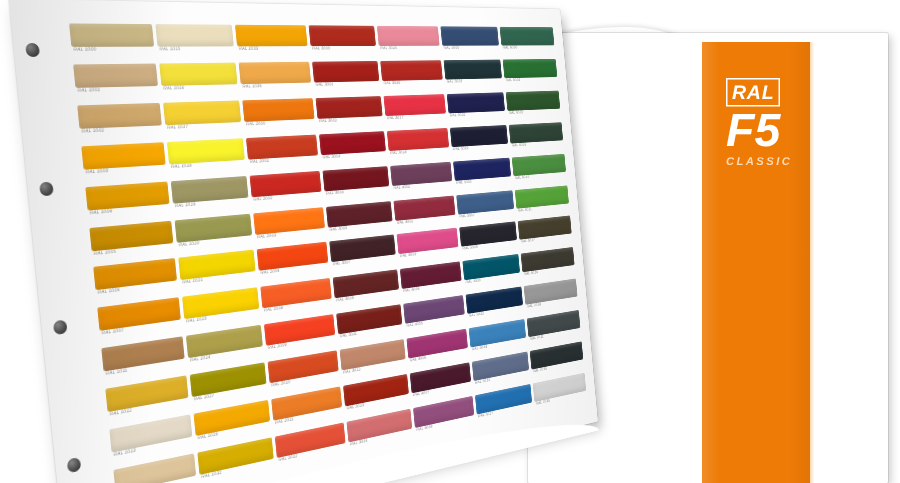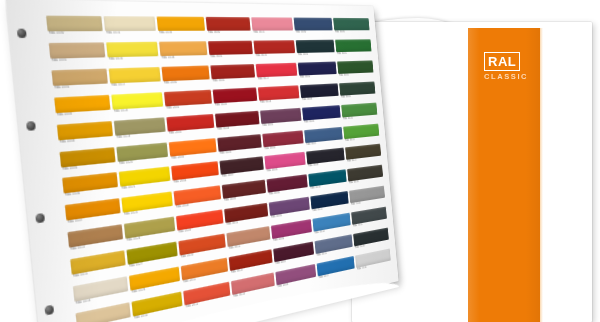--- a/index.html
+++ b/index.html
@@ -2,21 +2,21 @@
 <html><head>
 <meta charset="utf-8">
 <style>
   html,body{margin:0;padding:0;}
   body{
     width:600px;height:322px;overflow:hidden;
     background:#ffffff;
     font-family:"Liberation Sans", sans-serif;
     position:relative;
   }
-  #stage{position:absolute;inset:0;width:600px;height:322px;background:#ffffff;overflow:hidden;}
+  #stage{position:absolute;inset:0;width:600px;height:322px;background:#ffffff;overflow:hidden;font-style:italic;}
 
   
   .right-page{
     position:absolute;left:352px;top:22px;width:240px;height:300px;
     background:#ffffff;
     box-shadow:2px 2px 6px rgba(0,0,0,.20), 0 0 0 .6px rgba(0,0,0,.10);
     border-radius:1px;
   }
   .right-page-curl{
     position:absolute;left:340px;top:18px;width:130px;height:26px;
@@ -116,20 +116,21 @@
   <div class="right-page-curl"></div>
   <div class="right-page"></div>
 
   <div class="cover-strip">
     <div class="sheen"></div>
   </div>
   <div class="cover-edge-hi"></div>
 
   <div class="logo">
     <div class="logo-ral">RAL</div>
+    <div class="logo-f5">F5</div>
     <div class="logo-classic">CLASSIC</div>
   </div>
 
   <div class="left-page-wrap">
     <div class="left-page">
       <div class="rivet" style="left:6px;top:22px;"></div>
       <div class="rivet" style="left:6px;top:92px;"></div>
       <div class="rivet" style="left:6px;top:162px;"></div>
       <div class="rivet" style="left:6px;top:232px;"></div>
 

